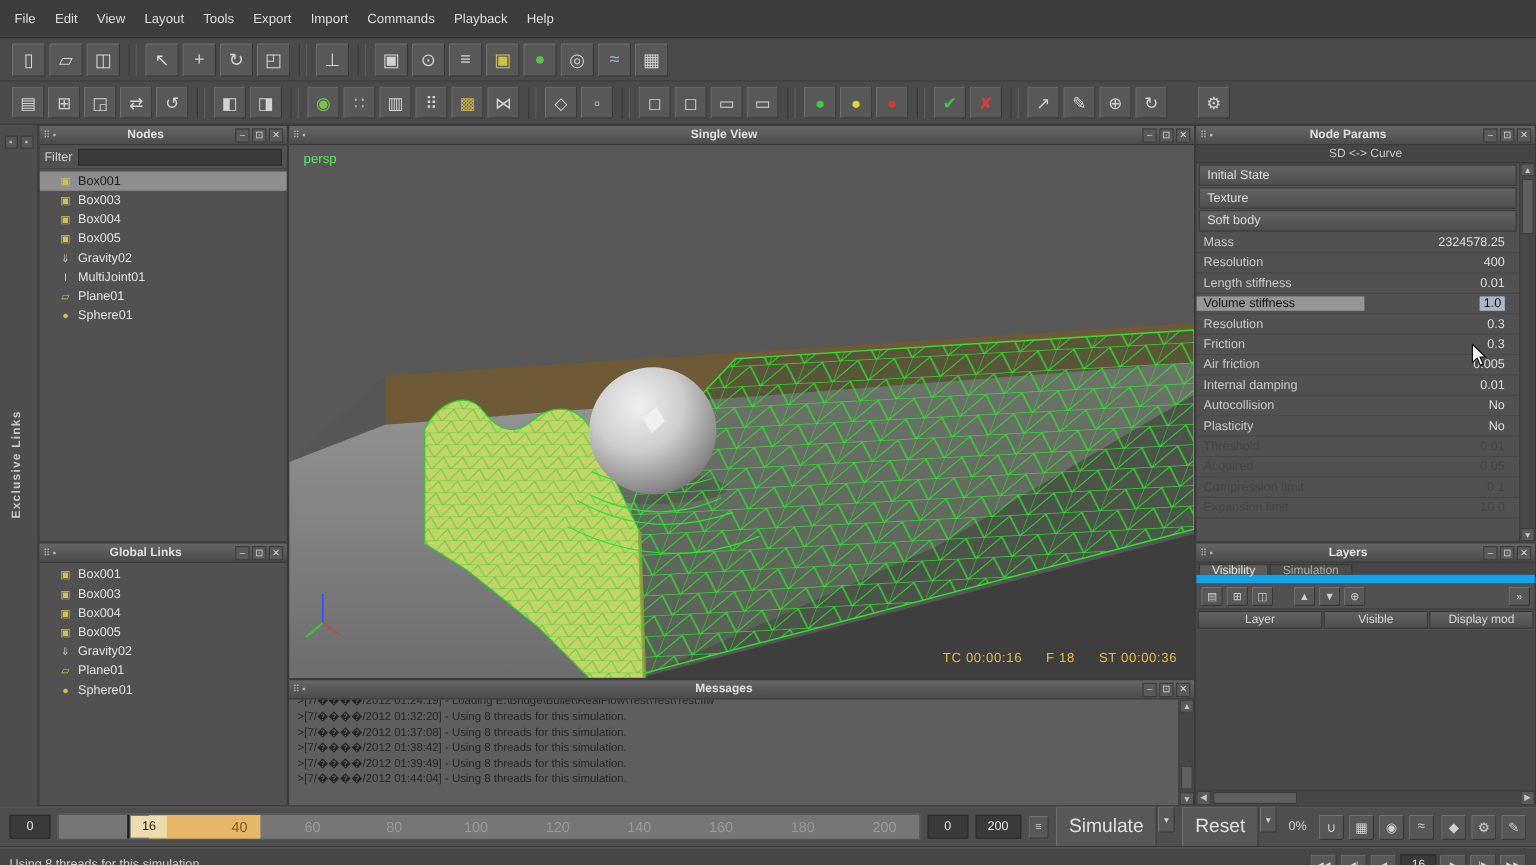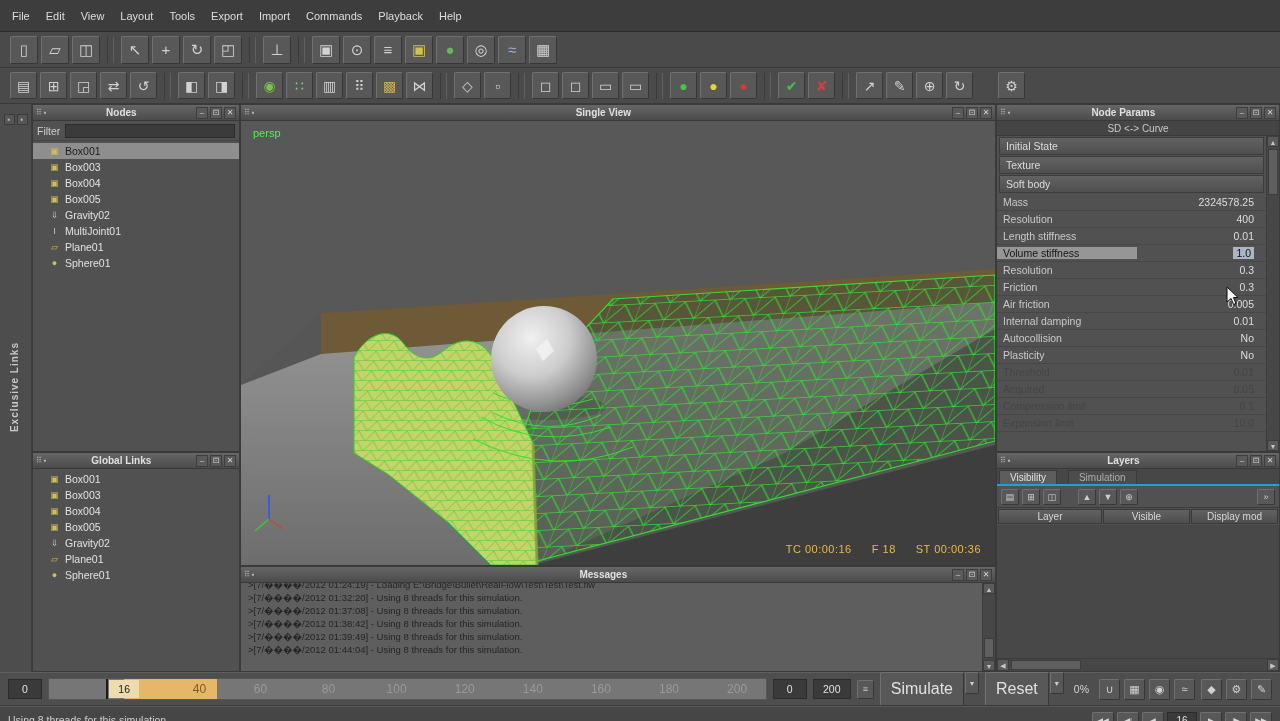--- a/index.html
+++ b/index.html
@@ -65,21 +65,21 @@
   #params-list{flex:1;overflow:hidden}
   .param-section{height:18px;margin:1px 2px;background:linear-gradient(#626262,#4f4f4f);border:1px solid #3c3c3c;display:flex;align-items:center;padding-left:6px;font-size:10.5px;color:#dcdcdc}
   .param-row{height:17px;display:flex;align-items:center;font-size:10.5px;border-bottom:1px solid #474747;background:#515151}
   .param-name{flex:1.15;padding-left:6px;color:#c9c9c9;white-space:nowrap;overflow:hidden}
   .param-value{flex:1;text-align:right;padding-right:12px;color:#dedede;white-space:nowrap}
   .param-row.editing .param-name{background:#969696;color:#141414}
   .param-row.editing .param-value b{background:#a9b6c6;color:#101010;font-weight:normal;padding:0 3px}
   .param-row.disabled .param-name,.param-row.disabled .param-value{color:#454545}
 
   
-  #layers-tabs{height:17px;flex:0 0 17px;display:flex;gap:11px;padding:1px 2px 0;border-bottom:2px solid #0ea5e9;background:#474747}
+  #layers-tabs{height:17px;flex:0 0 17px;display:flex;gap:1px;padding:1px 2px 0;border-bottom:7px solid #0ea5e9;background:#474747}
   .ltab{padding:0 10px;font-size:10px;display:flex;align-items:center;background:#4c4c4c;color:#adadad;border:1px solid #3a3a3a;border-bottom:none}
   .ltab.active{background:#5d5d5d;color:#e2e2e2}
   #layers-icons{height:22px;flex:0 0 22px;display:flex;align-items:center;gap:3px;padding:0 4px;border-bottom:1px solid #3c3c3c}
   .l-ic{width:18px;height:16px;display:flex;align-items:center;justify-content:center;font-size:9px;color:#cfcfcf}
   #layers-header{height:17px;flex:0 0 17px;display:flex;gap:1px;padding:1px}
   .l-col{flex:1;background:linear-gradient(#616161,#4e4e4e);border:1px solid #3a3a3a;font-size:10px;color:#d8d8d8;display:flex;align-items:center;justify-content:center;overflow:hidden;white-space:nowrap}
   .l-col:first-child{flex:1.2}
   #layers-body{flex:1;background:#484848}
   .hscroll{height:13px;flex:0 0 13px;background:#4c4c4c;border-top:1px solid #3c3c3c;display:flex;align-items:center}
   .hscroll .arr{font-size:7px;color:#c5c5c5;width:12px;height:100%;line-height:12px;text-align:center;background:#5a5a5a;border:1px solid #3d3d3d}

